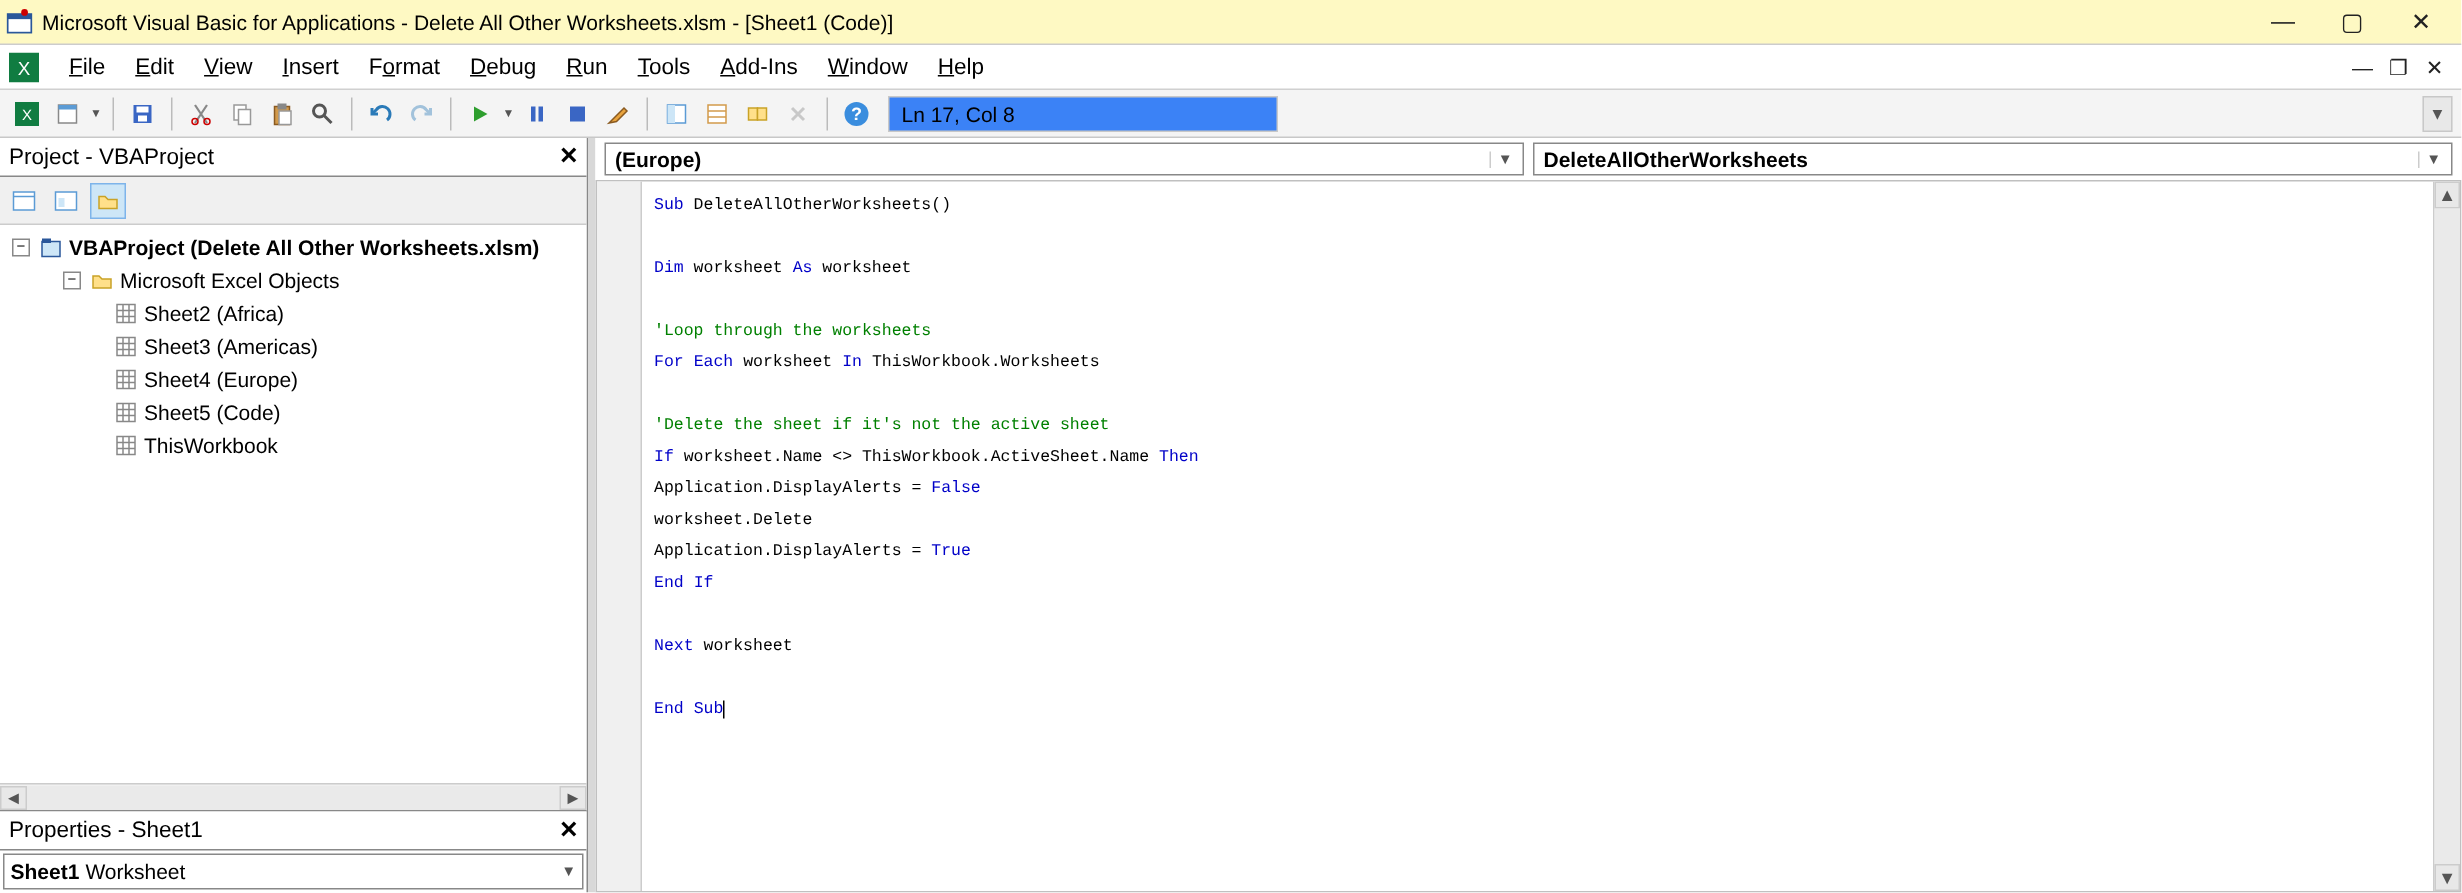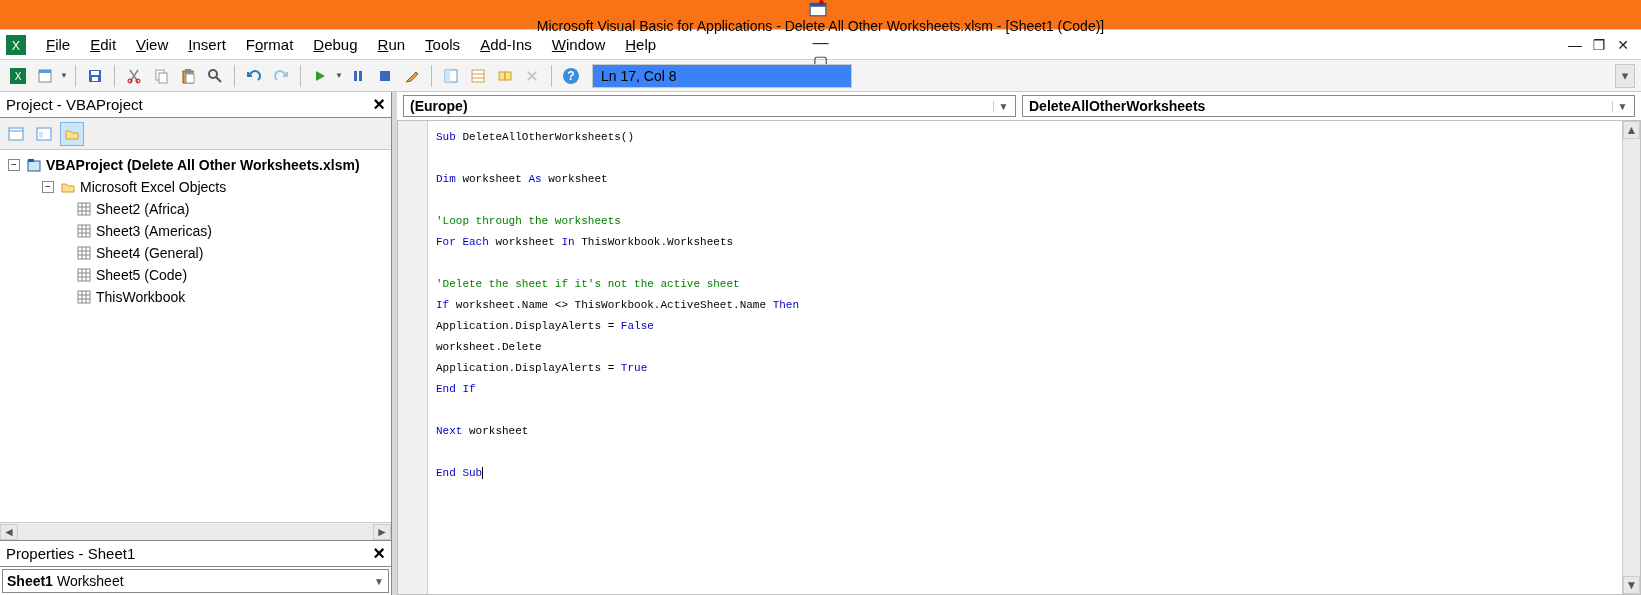--- a/index.html
+++ b/index.html
@@ -1,19 +1,19 @@
 <!DOCTYPE html>
 <html><head>
 <meta charset="utf-8">
 <style>
   * { box-sizing: border-box; margin: 0; padding: 0; }
   body { font-family: "Segoe UI", Tahoma, sans-serif; font-size: 13px; background: #fff; width:1641px; height:595px; overflow:hidden; }
 
   
-  .titlebar { height: 30px; display: flex; align-items: center; border-bottom: 1px solid #ccc; padding: 0 4px; background: #f97316; flex-direction: column; }
+  .titlebar { height: 30px; display: flex; align-items: center; border-bottom: 1px solid #ccc; padding: 0 4px; background: #fef9c3; }
   .titlebar .icon { width: 18px; height: 18px; margin-right: 6px; }
   .titlebar .title { flex: none; font-size: 14px; color: #000; }
   .titlebar .spacer { flex: 1; }
   .winbtn { width: 46px; height: 30px; display:flex; align-items:center; justify-content:center; font-size:16px; color:#222; }
 
   
   .menubar { height: 30px; display:flex; align-items:center; padding: 0 6px; background:#fff; border-bottom:1px solid #d0d0d0; }
   .menubar .menuicon { width:20px; height:20px; margin-right:10px; }
   .menuitem { padding: 4px 10px; font-size:15px; color:#000; cursor:default; }
   .menuitem .ul { text-decoration: underline; }
@@ -316,21 +316,21 @@
           <div class="tree-row indent3">
             <span class="treeicon">
               <svg width="16" height="16">
                 <rect x="2" y="2" width="12" height="12" fill="#fff" stroke="#888"></rect>
                 <line x1="2" y1="6" x2="14" y2="6" stroke="#888"></line>
                 <line x1="2" y1="10" x2="14" y2="10" stroke="#888"></line>
                 <line x1="6" y1="2" x2="6" y2="14" stroke="#888"></line>
                 <line x1="10" y1="2" x2="10" y2="14" stroke="#888"></line>
               </svg>
             </span>
-            <span class="label">Sheet4 (General)</span>
+            <span class="label">Sheet4 (Europe)</span>
           </div>
           <div class="tree-row indent3">
             <span class="treeicon">
               <svg width="16" height="16">
                 <rect x="2" y="2" width="12" height="12" fill="#fff" stroke="#888"></rect>
                 <line x1="2" y1="6" x2="14" y2="6" stroke="#888"></line>
                 <line x1="2" y1="10" x2="14" y2="10" stroke="#888"></line>
                 <line x1="6" y1="2" x2="6" y2="14" stroke="#888"></line>
                 <line x1="10" y1="2" x2="10" y2="14" stroke="#888"></line>
               </svg>

